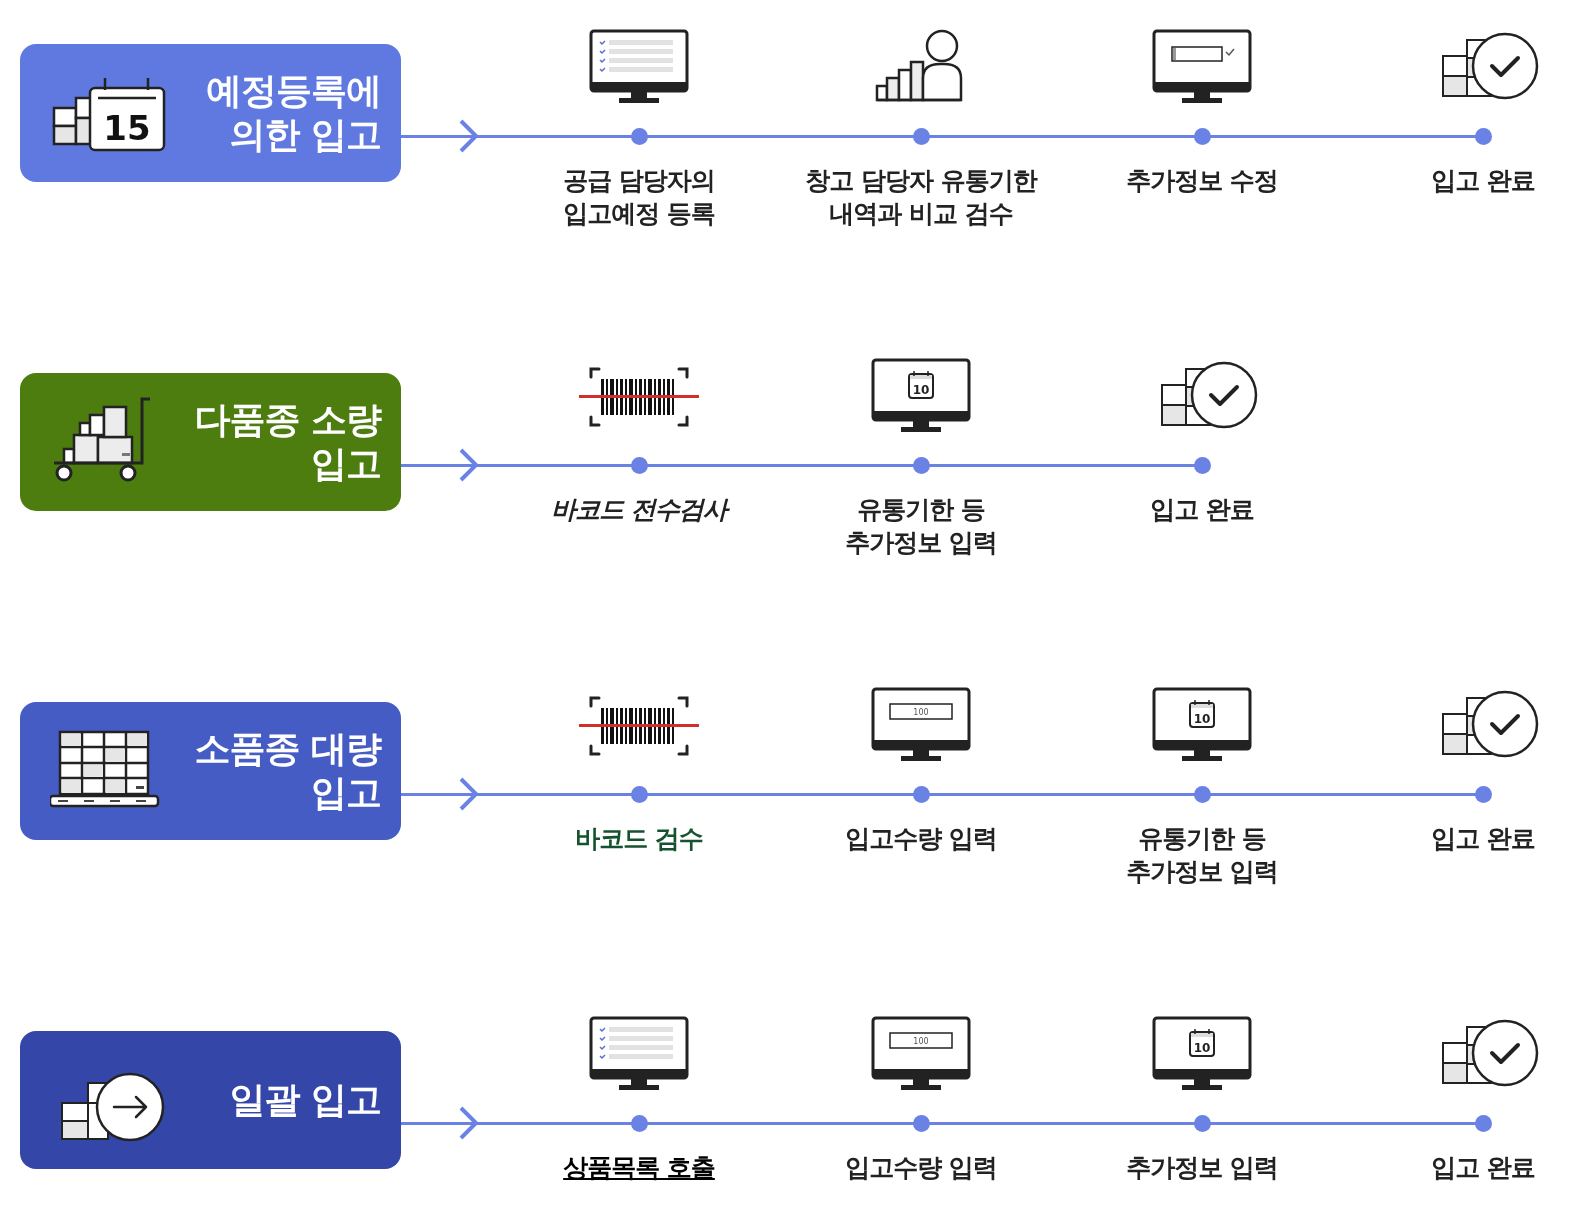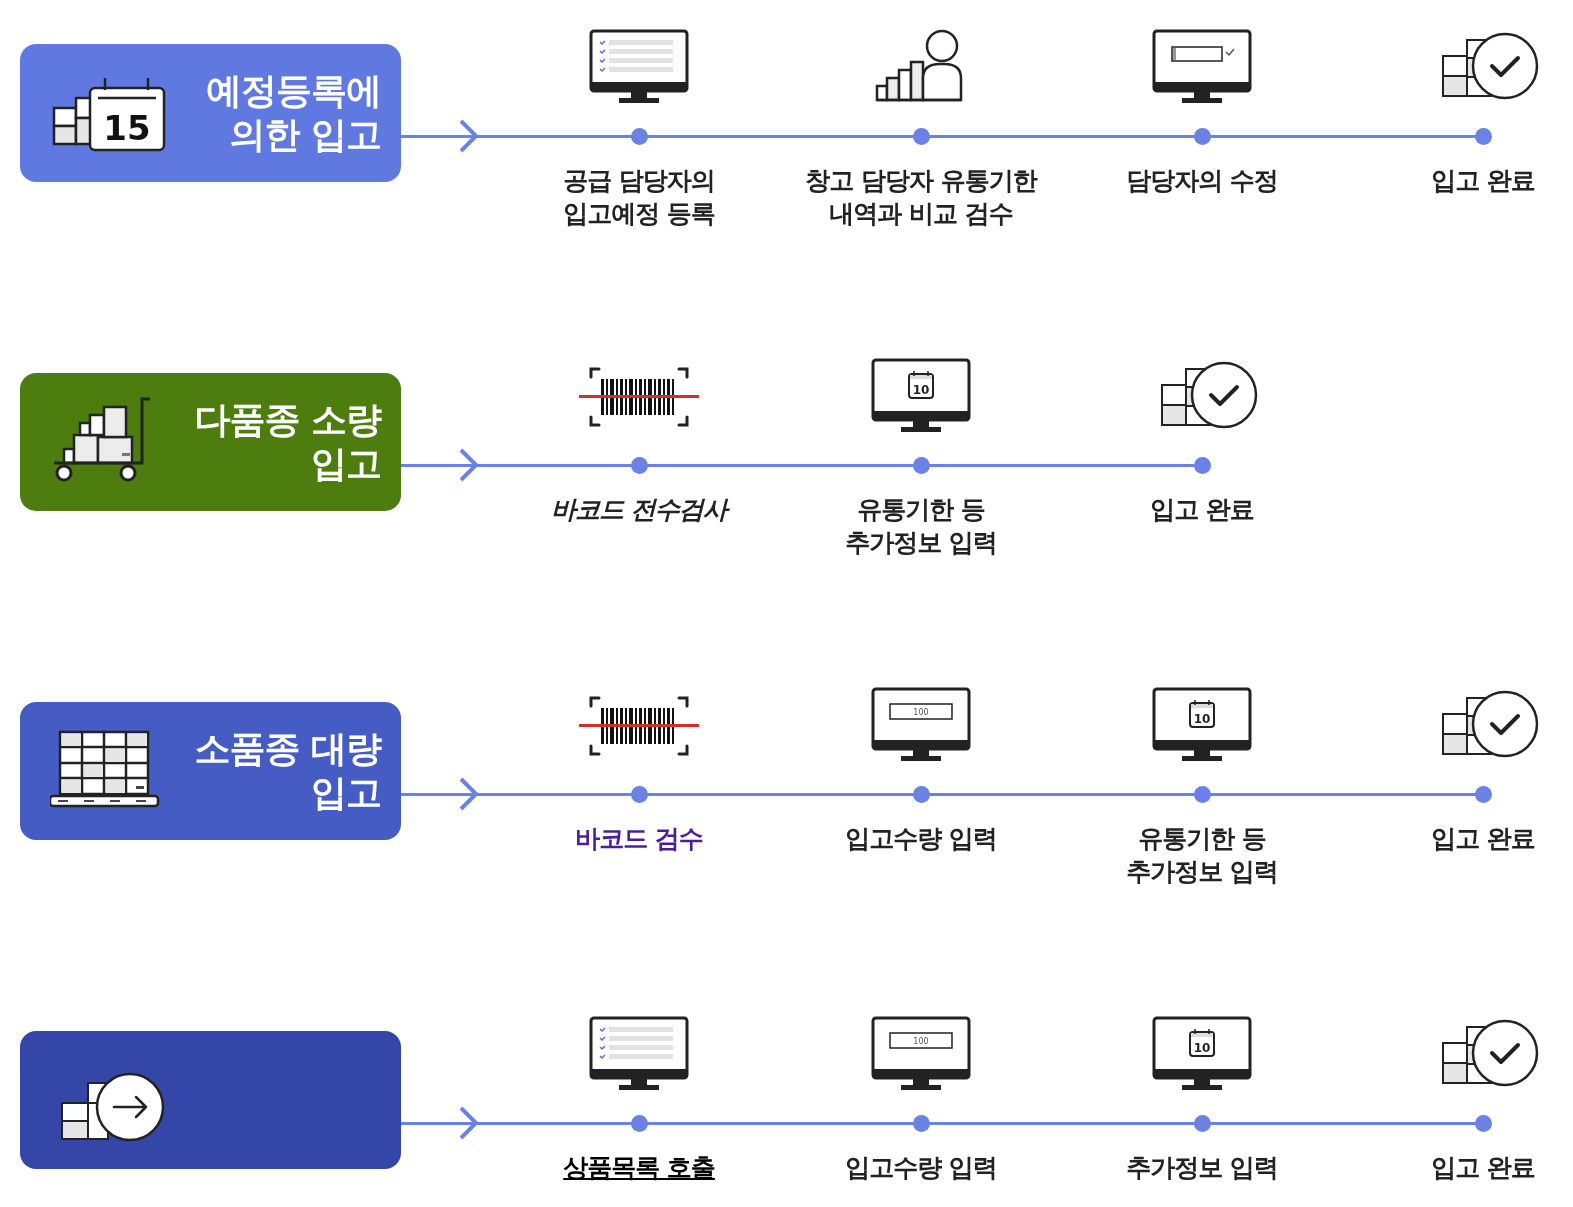--- a/index.html
+++ b/index.html
@@ -90,21 +90,21 @@
         <rect x="12" y="3" width="96" height="60" rx="3" fill="#fff" stroke="#222" stroke-width="3"></rect>
         <rect x="12" y="54" width="96" height="9" fill="#222"></rect>
         <rect x="52" y="63" width="16" height="8" fill="#222"></rect>
         <rect x="40" y="70" width="40" height="5" fill="#222"></rect>
         <rect x="30" y="19" width="50" height="14" fill="#fff" stroke="#222" stroke-width="1.5"></rect>
         <rect x="31" y="20" width="3" height="12" fill="#999"></rect>
         <path d="M84 24 l3 3 l5 -6" stroke="#555" stroke-width="1.5" fill="none"></path>
       </svg>
     </div>
     <div class="dot" style="left: 1202px; top: 136px; background: rgb(106, 130, 227);"></div>
-    <div class="slabel" style="left: 1202px; top: 164px; color: rgb(34, 34, 34);">담당자의 수정</div>
+    <div class="slabel" style="left: 1202px; top: 164px; color: rgb(34, 34, 34);">추가정보 수정</div>
     <div class="step" style="left: 1483px; top: 28px;">
       <svg viewBox="0 0 120 80" class="sicon">
         <g stroke="#222" stroke-width="2" fill="#fff">
           <rect x="20" y="28" width="24" height="20"></rect>
           <rect x="20" y="48" width="24" height="20" fill="#e6e6e6"></rect>
           <rect x="44" y="12" width="24" height="18"></rect>
           <rect x="44" y="30" width="24" height="19" fill="#e6e6e6"></rect>
           <rect x="44" y="49" width="24" height="19"></rect>
         </g>
         <circle cx="82" cy="38" r="32" fill="#fff" stroke="#222" stroke-width="2.5"></circle>
@@ -255,21 +255,21 @@
           <rect x="75" y="22" width="2" height="36"></rect>
           <rect x="79" y="22" width="3" height="36"></rect>
           <rect x="84" y="22" width="2" height="36"></rect>
           <rect x="88" y="22" width="3" height="36"></rect>
           <rect x="93" y="22" width="2" height="36"></rect>
         </g>
         <rect x="0" y="38" width="120" height="3" fill="#d0302a"></rect>
       </svg>
     </div>
     <div class="dot" style="left: 639px; top: 794px; background: rgb(106, 130, 227);"></div>
-    <div class="slabel" style="left: 639px; top: 822px; color: #4c1d95;">바코드 검수</div>
+    <div class="slabel" style="left: 639px; top: 822px; color: #14532d;">바코드 검수</div>
     <div class="step" style="left: 921px; top: 686px;">
       <svg viewBox="0 0 120 80" class="sicon">
         <rect x="12" y="3" width="96" height="60" rx="3" fill="#fff" stroke="#222" stroke-width="3"></rect>
         <rect x="12" y="54" width="96" height="9" fill="#222"></rect>
         <rect x="52" y="63" width="16" height="8" fill="#222"></rect>
         <rect x="40" y="70" width="40" height="5" fill="#222"></rect>
         <rect x="29" y="18" width="62" height="15" fill="#fff" stroke="#222" stroke-width="1.5"></rect>
         <text class="qty" x="60" y="29" text-anchor="middle" font-family="DejaVu Sans, sans-serif" font-size="8" fill="#555">100</text>
       </svg>
     </div>
@@ -310,20 +310,21 @@
       <svg viewBox="0 0 120 90" class="cicon">
         <g stroke="#222" stroke-width="2" fill="#fff">
           <rect x="12" y="48" width="26" height="18"></rect>
           <rect x="12" y="66" width="26" height="18" fill="#e6e6e6"></rect>
           <rect x="38" y="28" width="20" height="20"></rect>
           <rect x="38" y="48" width="20" height="36"></rect>
         </g>
         <circle cx="80" cy="52" r="33" fill="#fff" stroke="#222" stroke-width="2.5"></circle>
         <path d="M64 52 H96 M86 42 l10 10 l-10 10" stroke="#222" stroke-width="2.5" fill="none" stroke-linecap="round" stroke-linejoin="round"></path>
       </svg>
+      <div class="ctitle">일괄 입고</div>
     </div>
     <div class="line" style="top: 1122px; width: 1082px; background: rgb(106, 130, 227);"></div>
     <svg viewBox="0 0 22 34" class="arrow" style="left: 458px; top: 1106px;">
       <path d="M3 2 L18 17 L3 32" stroke="#6a82e3" stroke-width="4" fill="none"></path>
     </svg>
     <div class="step" style="left: 639px; top: 1015px;">
       <svg viewBox="0 0 120 80" class="sicon">
         <rect x="12" y="3" width="96" height="60" rx="3" fill="#fff" stroke="#222" stroke-width="3"></rect>
         <rect x="12" y="54" width="96" height="9" fill="#222"></rect>
         <rect x="52" y="63" width="16" height="8" fill="#222"></rect>

